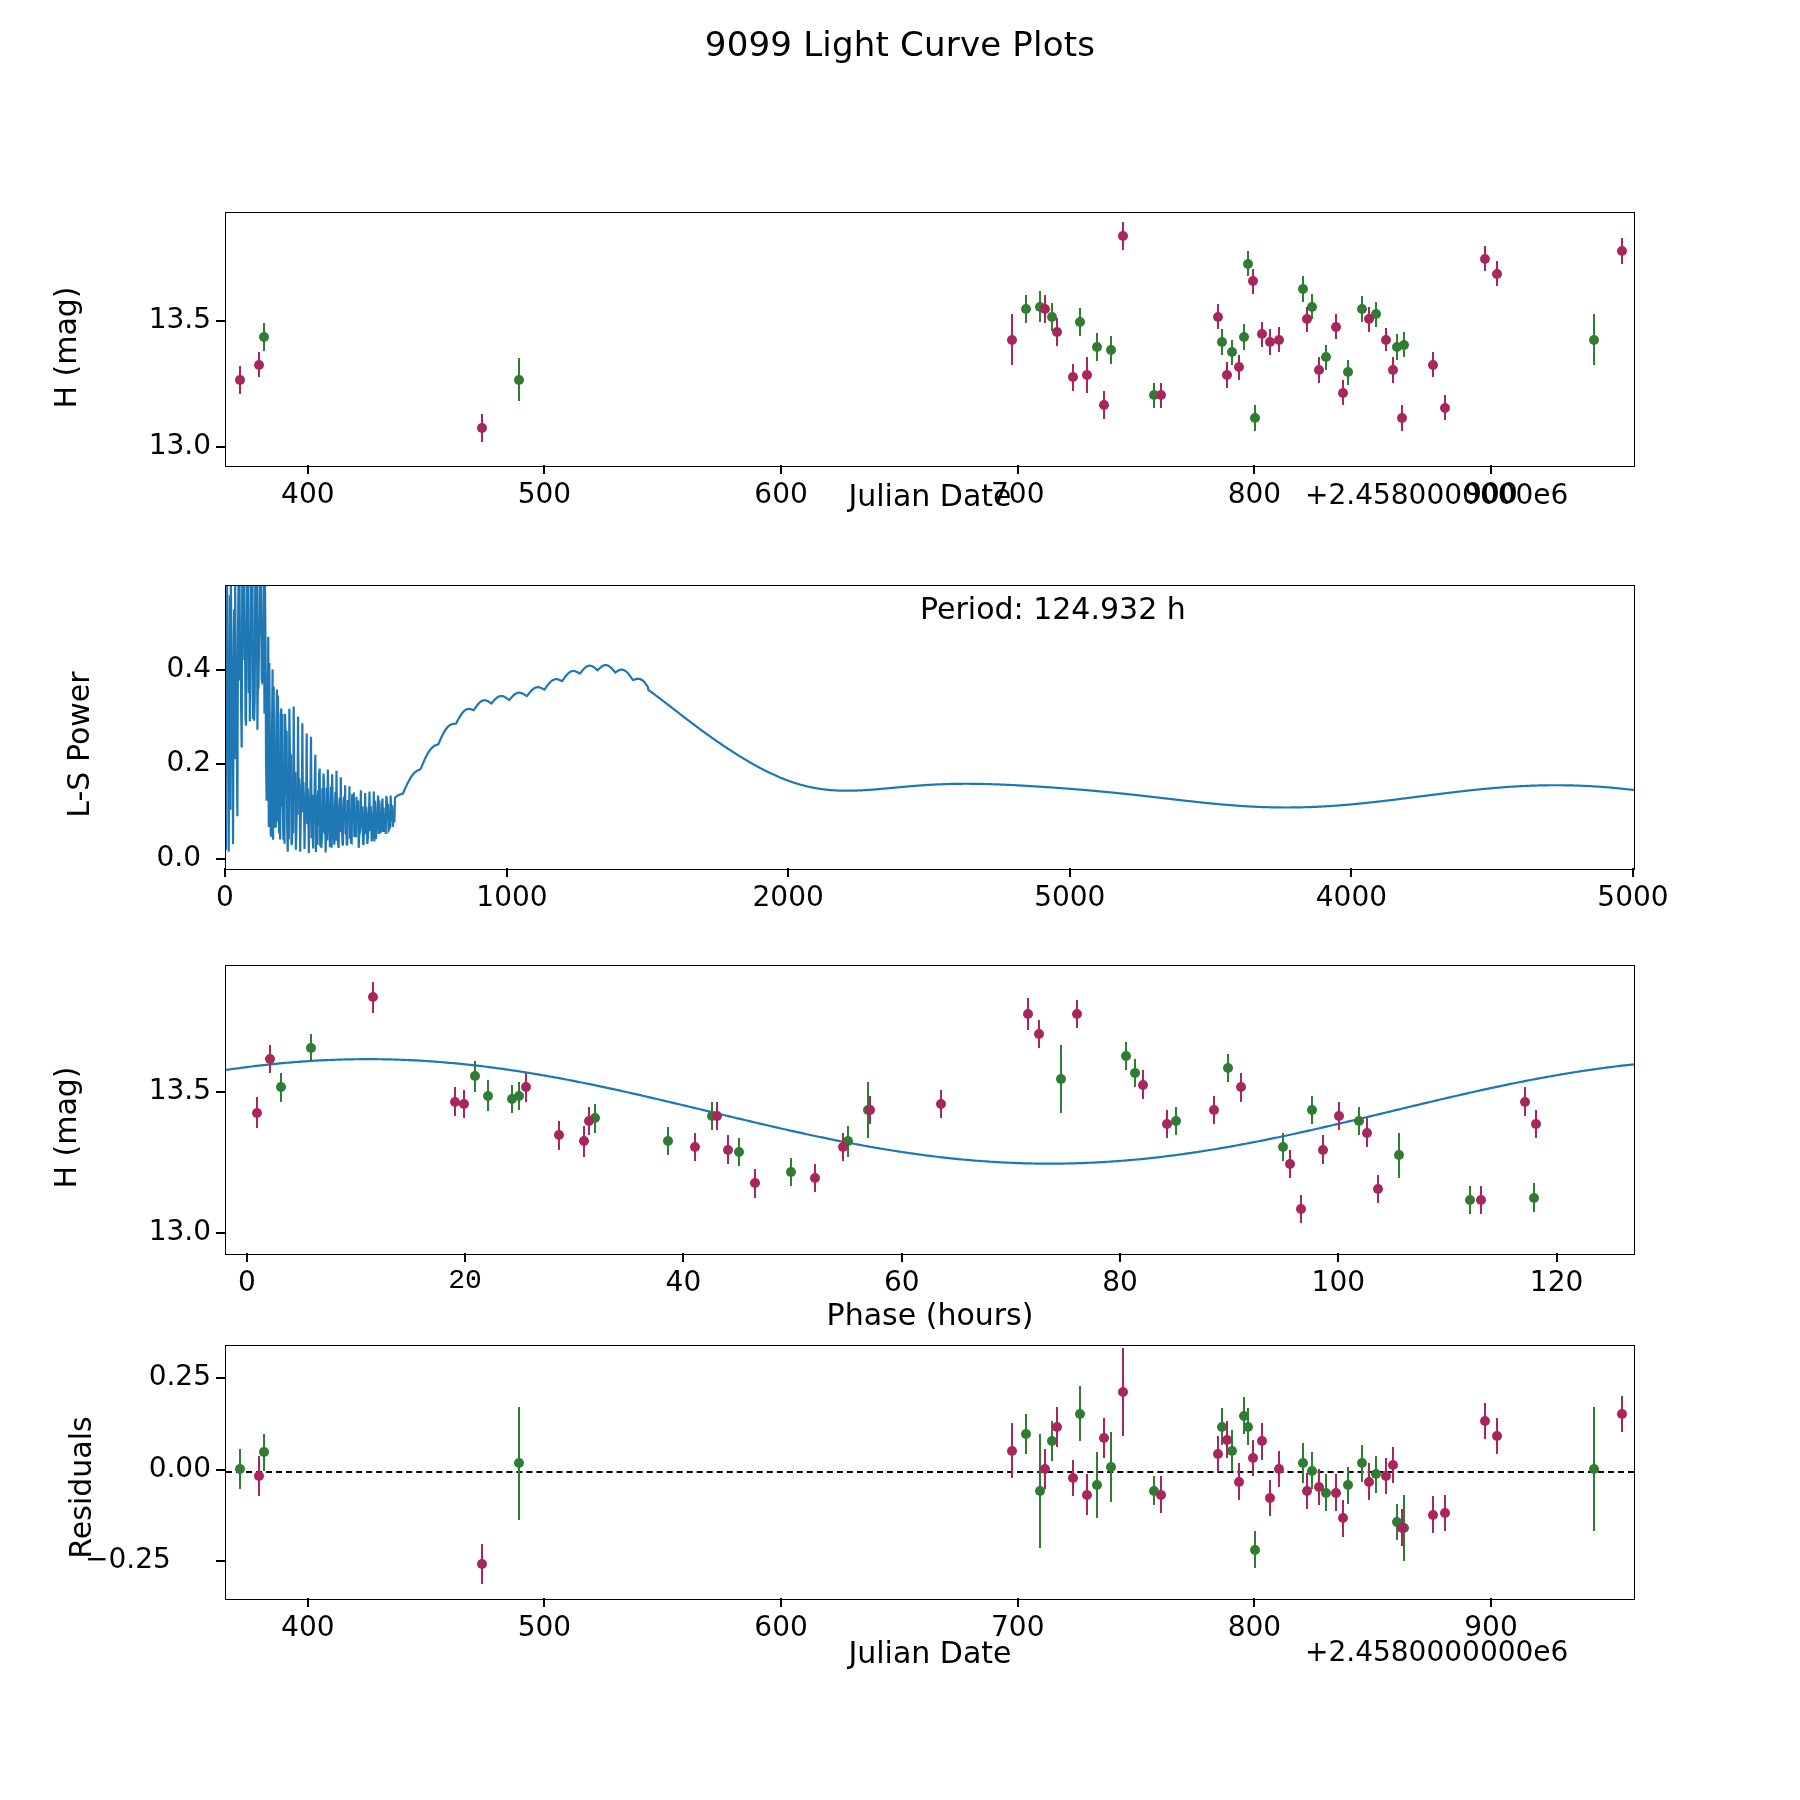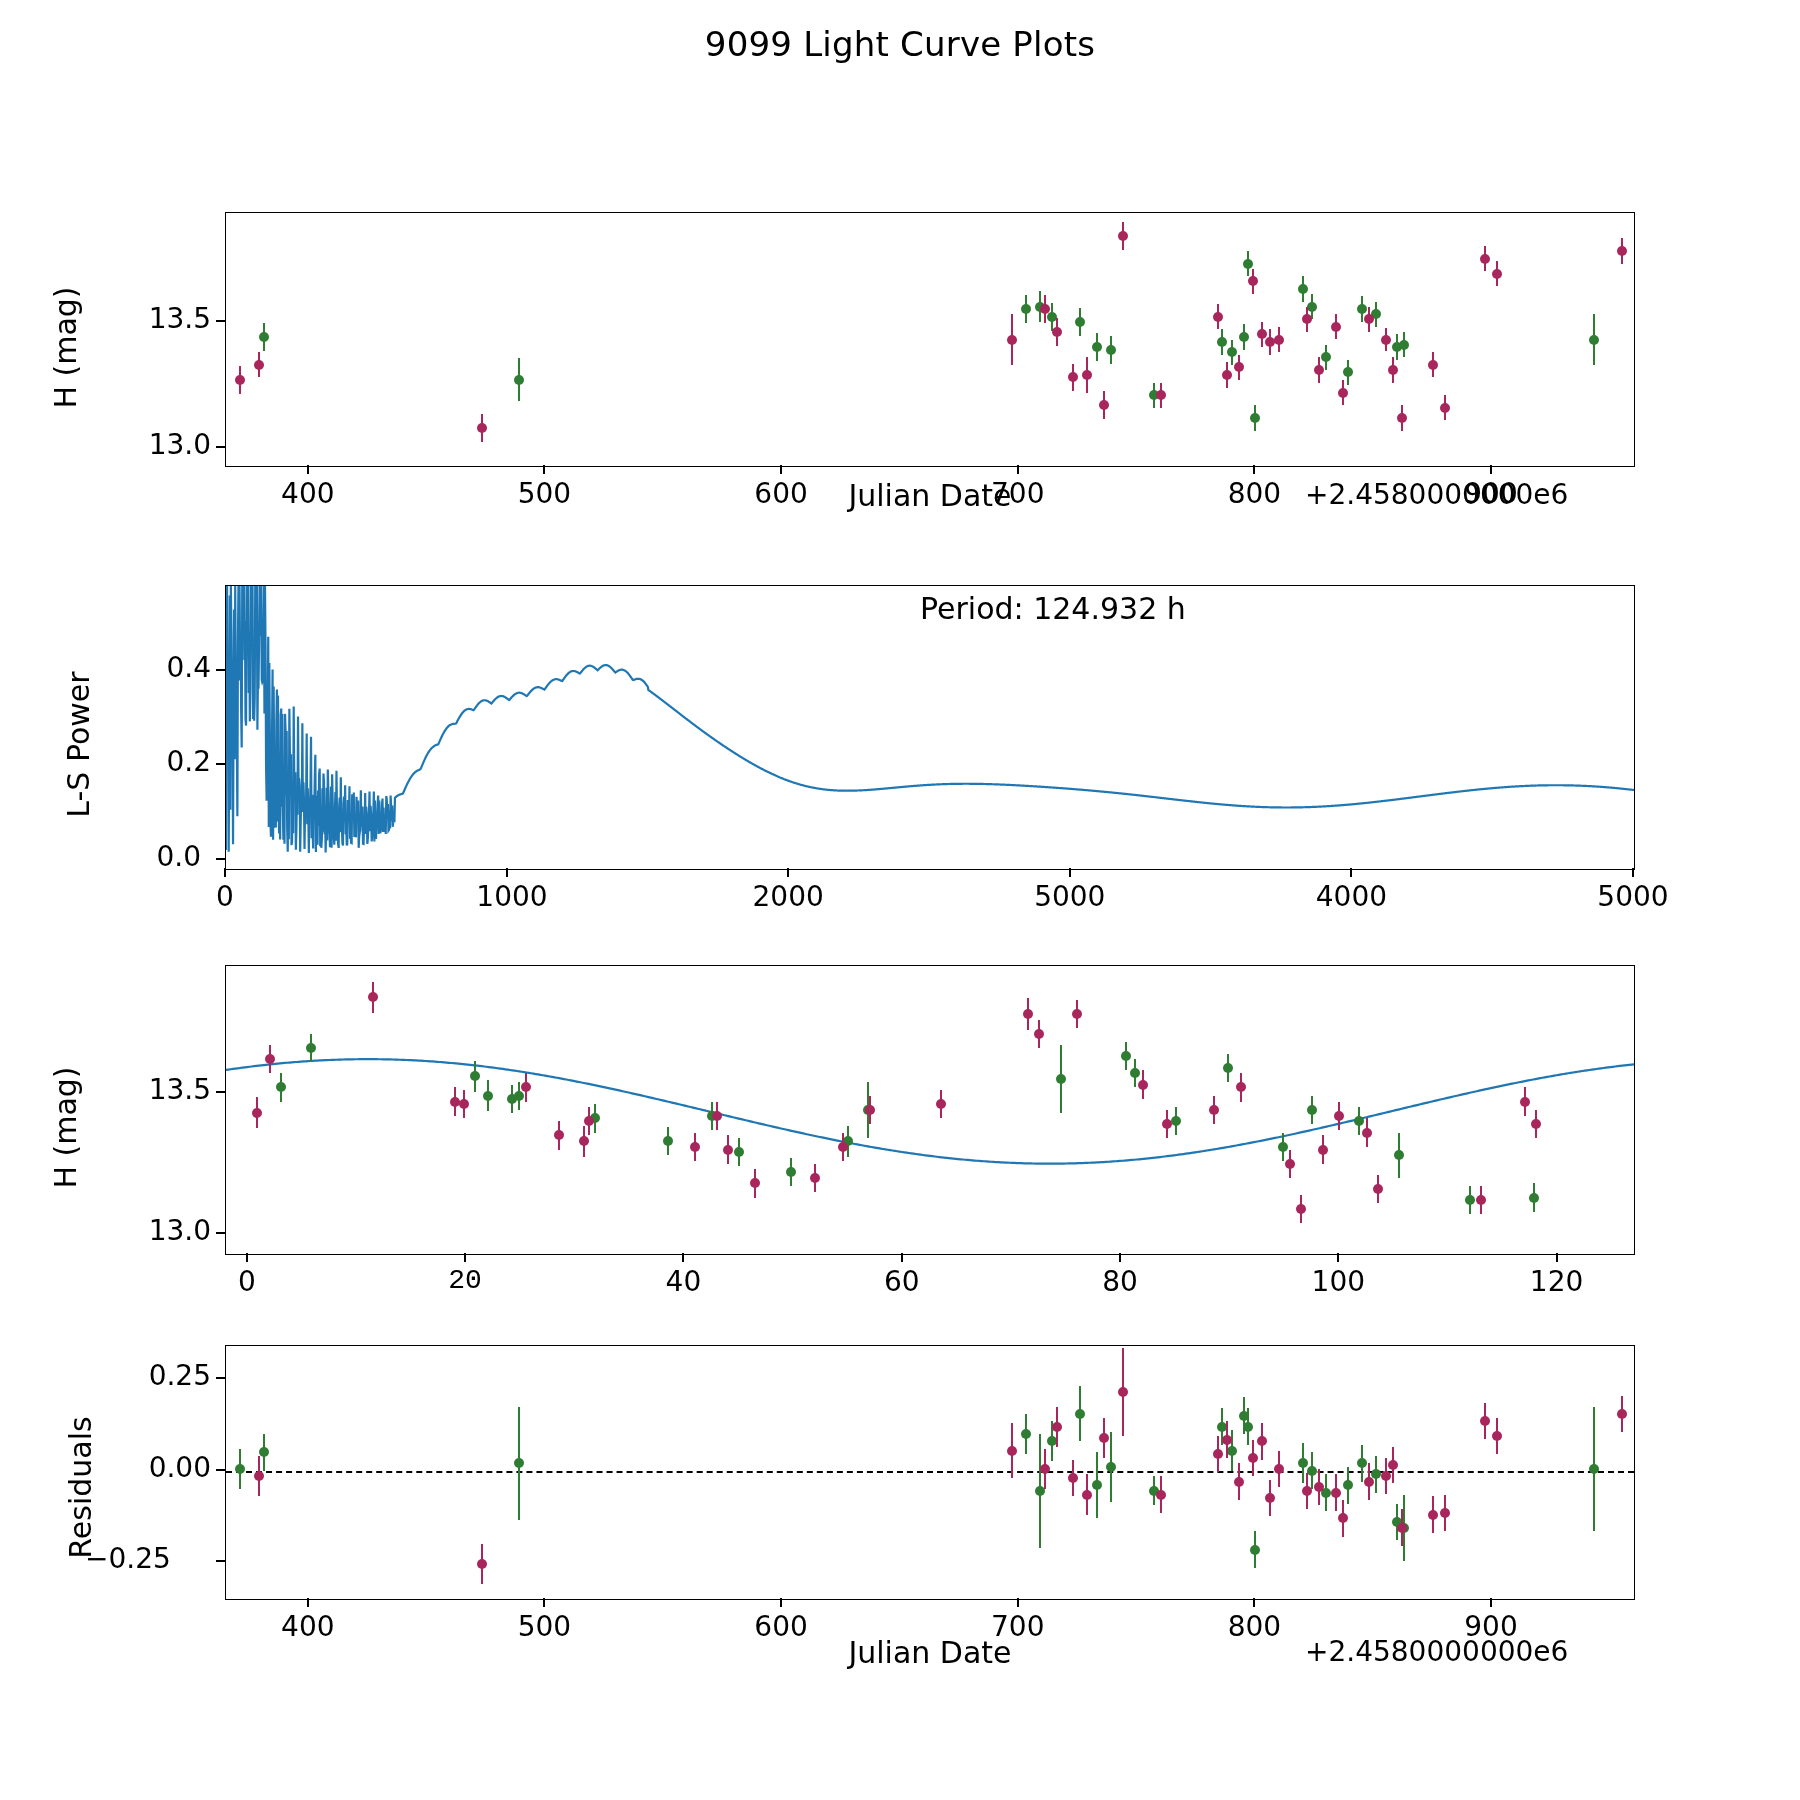--- a/index.html
+++ b/index.html
@@ -322,20 +322,21 @@
         <div class="ebar magenta" style="left:1150.5038759689924px;top:208.9411764705879px;height:28.23529411764747px;"></div>
         <div class="pt magenta" style="left:1146.5038759689924px;top:218.05882352941163px;width:10px;height:10px;"></div>
         <div class="ebar magenta" style="left:1254.1937984496124px;top:220.23529411764696px;height:28.23529411764747px;"></div>
         <div class="pt magenta" style="left:1250.1937984496124px;top:229.35294117647072px;width:10px;height:10px;"></div>
         <div class="ebar magenta" style="left:1297.8527131782946px;top:121.41176470588184px;height:28.23529411764747px;"></div>
         <div class="pt magenta" style="left:1293.8527131782946px;top:130.52941176470557px;width:10px;height:10px;"></div>
         <div class="ebar magenta" style="left:1308.7674418604652px;top:143.9999999999995px;height:28.23529411764747px;"></div>
         <div class="pt magenta" style="left:1304.7674418604652px;top:153.11764705882325px;width:10px;height:10px;"></div>
       </div>
     <div class="ylabel" style="left:-35px;top:155px;width:200px;transform:rotate(-90deg);">H (mag)</div>
+    <div class="xlabel" style="left:700px;top:342px;width:460px;">Phase (hours)</div>
   <div class="tick" style="left:245.8294573643411px;top:298px;width:2px;height:9px;"></div>
       <div class="ticklabel" style="left:186.8294573643411px;top:310px;width:120px;">0</div>
       <div class="tick" style="left:464.1240310077519px;top:298px;width:2px;height:9px;"></div>
       <div class="ticklabel" style="left:405.1240310077519px;top:310px;width:120px;font-family:Liberation Mono, monospace;">20</div>
       <div class="tick" style="left:682.4186046511628px;top:298px;width:2px;height:9px;"></div>
       <div class="ticklabel" style="left:623.4186046511628px;top:310px;width:120px;">40</div>
       <div class="tick" style="left:900.7131782945737px;top:298px;width:2px;height:9px;"></div>
       <div class="ticklabel" style="left:841.7131782945737px;top:310px;width:120px;">60</div>
       <div class="tick" style="left:1119.0077519379845px;top:298px;width:2px;height:9px;"></div>
       <div class="ticklabel" style="left:1060.0077519379845px;top:310px;width:120px;">80</div>

